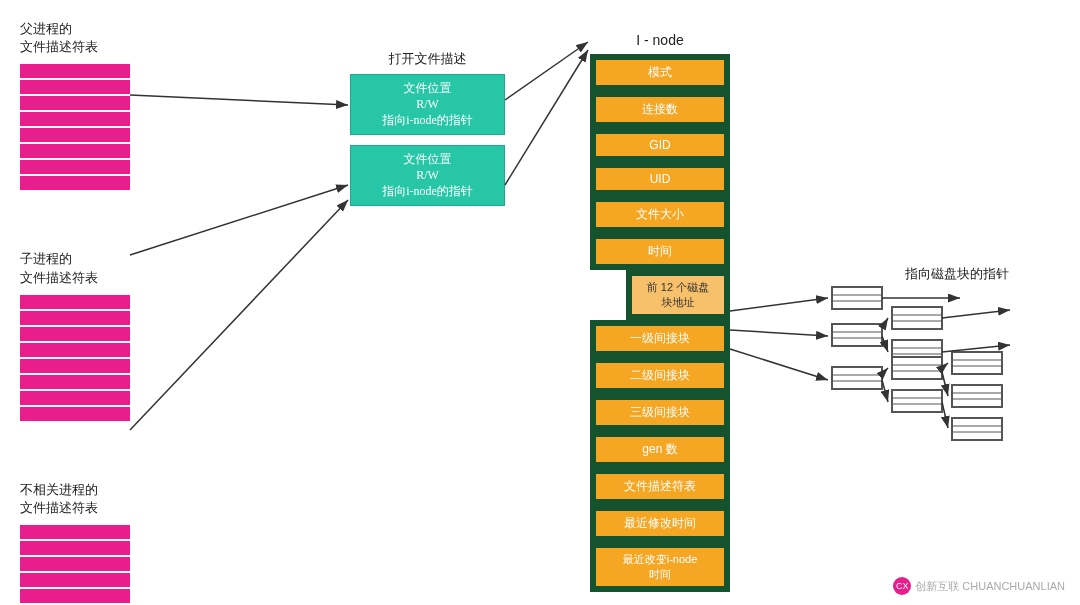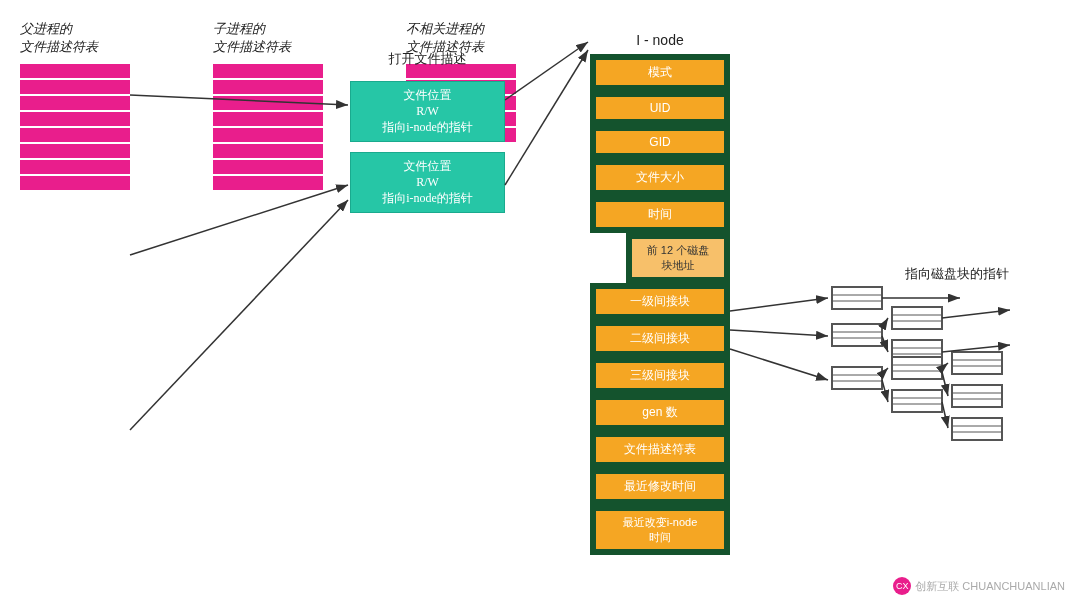--- a/index.html
+++ b/index.html
@@ -19,22 +19,22 @@
       background: #fff;
       padding: 20px;
     }
 
     
     .fd-tables {
       position: absolute;
       left: 20px;
       top: 20px;
       display: flex;
-      gap: 83px;
-      font-style: italic;
+      flex-direction: column;
+      gap: 60px;
     }
 
     .fd-table-group {
       display: flex;
       flex-direction: column;
       align-items: flex-start;
       gap: 4px;
     }
 
     .fd-label {
@@ -60,21 +60,21 @@
     
     .open-file-section {
       position: absolute;
       left: 350px;
       top: 50px;
     }
 
     .open-file-label {
       font-size: 13px;
       color: #222;
-      margin-bottom: 13px;
+      margin-bottom: 6px;
       text-align: center;
     }
 
     .open-file-table {
       display: flex;
       flex-direction: column;
       gap: 0;
       font-family: Liberation Serif, serif;
     }
 
@@ -212,22 +212,23 @@
         <div>R/W</div>
         <div>指向i-node的指针</div>
       </div>
     </div>
   </div>
 
   <div class="inode-section">
     <div class="inode-label">I - node</div>
     <div class="inode-table">
       <div class="inode-row">模式</div>
+      <div class="inode-row">连接数</div>
+      <div class="inode-row">GID</div>
       <div class="inode-row">UID</div>
-      <div class="inode-row">GID</div>
       <div class="inode-row">文件大小</div>
       <div class="inode-row">时间</div>
       <div class="inode-row light" style="font-size:11px; color:#333;margin-left:36px;">前 12 个磁盘<br>块地址</div>
       <div class="inode-row">一级间接块</div>
       <div class="inode-row">二级间接块</div>
       <div class="inode-row">三级间接块</div>
       <div class="inode-row">gen 数</div>
       <div class="inode-row">文件描述符表</div>
       <div class="inode-row">最近修改时间</div>
       <div class="inode-row" style="font-size:11px;">最近改变i-node<br>时间</div>

